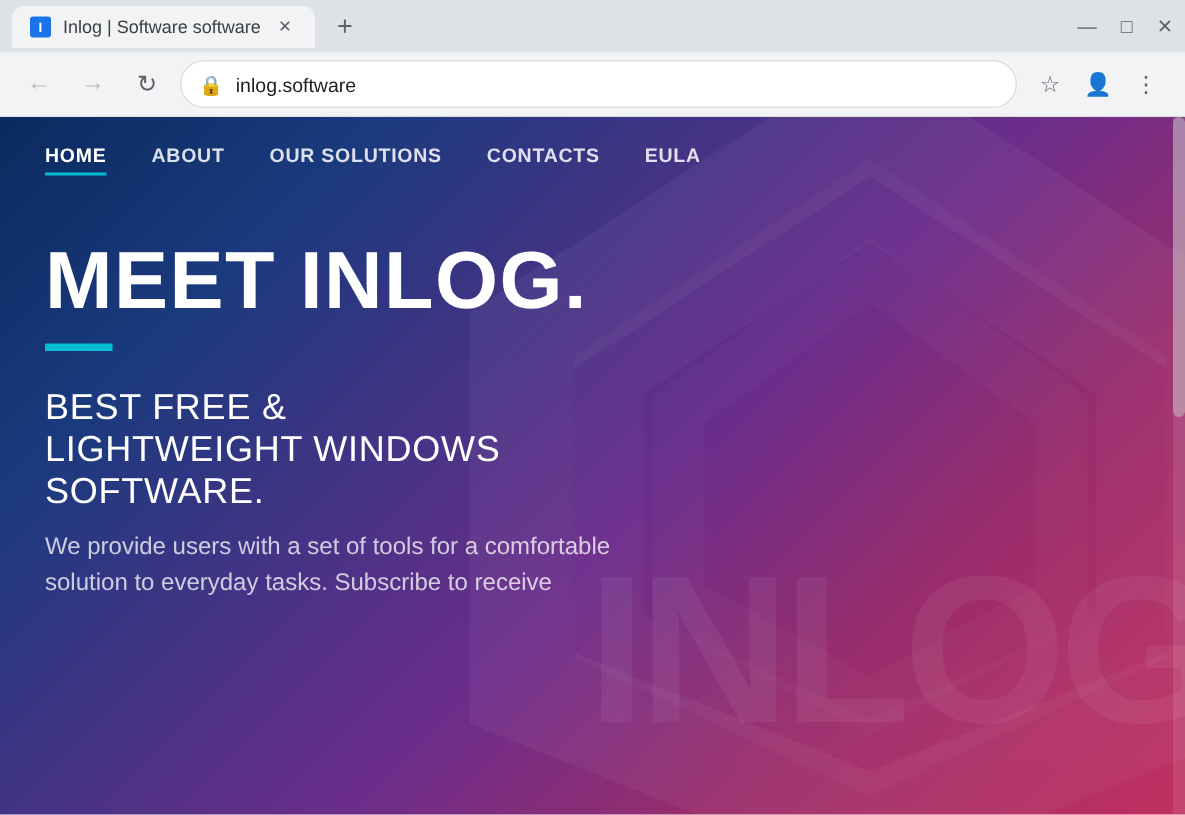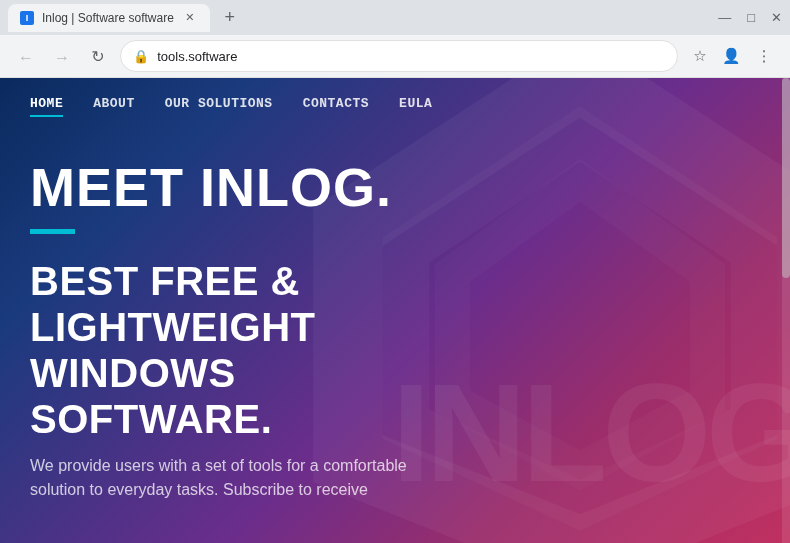--- a/index.html
+++ b/index.html
@@ -171,21 +171,20 @@
     .site-nav {
       position: absolute;
       top: 0;
       left: 0;
       right: 0;
       height: 50px;
       display: flex;
       align-items: center;
       padding: 0 30px;
       z-index: 10;
-      font-family: Liberation Mono, monospace;
     }
     .site-nav-items {
       display: flex;
       gap: 30px;
       align-items: center;
     }
     .nav-item {
       color: rgba(255,255,255,0.85);
       font-size: 13px;
       font-weight: 600;
@@ -242,22 +241,22 @@
       letter-spacing: 1px;
       text-transform: uppercase;
     }
     .hero-accent-line {
       width: 45px;
       height: 5px;
       background: #00bcd4;
       margin: 12px 0 24px 0;
     }
     .hero-subtitle {
-      font-size: 40px;
-      font-weight: 700;
+      font-size: 24px;
+      font-weight: 400;
       color: #fff;
       line-height: 1.15;
       text-transform: uppercase;
       letter-spacing: 0.5px;
     }
     .hero-description {
       font-size: 16px;
       color: rgba(255,255,255,0.75);
       margin-top: 12px;
       line-height: 1.5;
@@ -304,21 +303,21 @@
       <span>←</span>
     </div>
     <div class="nav-btn disabled">
       <span>→</span>
     </div>
     <div class="nav-btn">
       <span>↻</span>
     </div>
     <div class="address-bar">
       <span class="address-lock">🔒</span>
-      <span class="address-text">tools.software</span>
+      <span class="address-text">inlog.software</span>
     </div>
     <div class="nav-right">
       <div class="nav-icon">
         <span>☆</span>
       </div>
       <div class="nav-icon">
         <span>👤</span>
       </div>
       <div class="nav-icon">
         <span>⋮</span>

